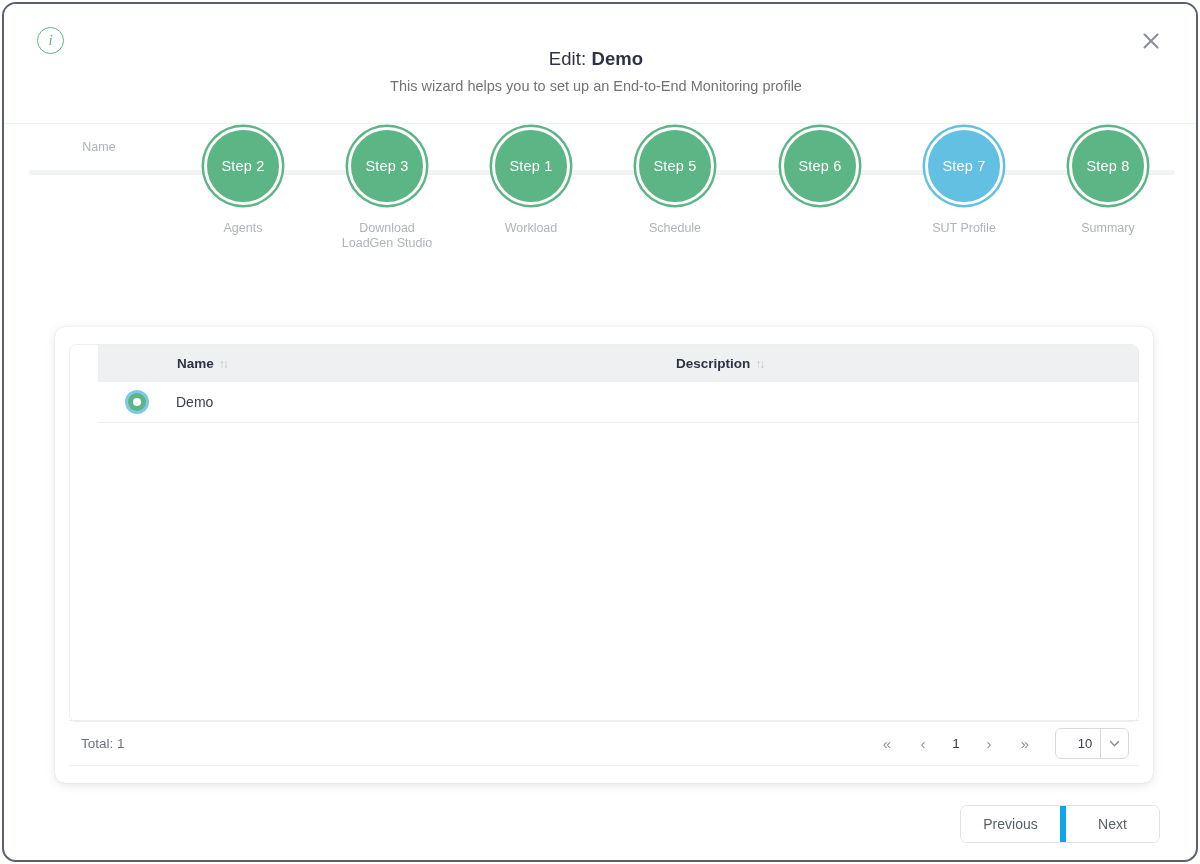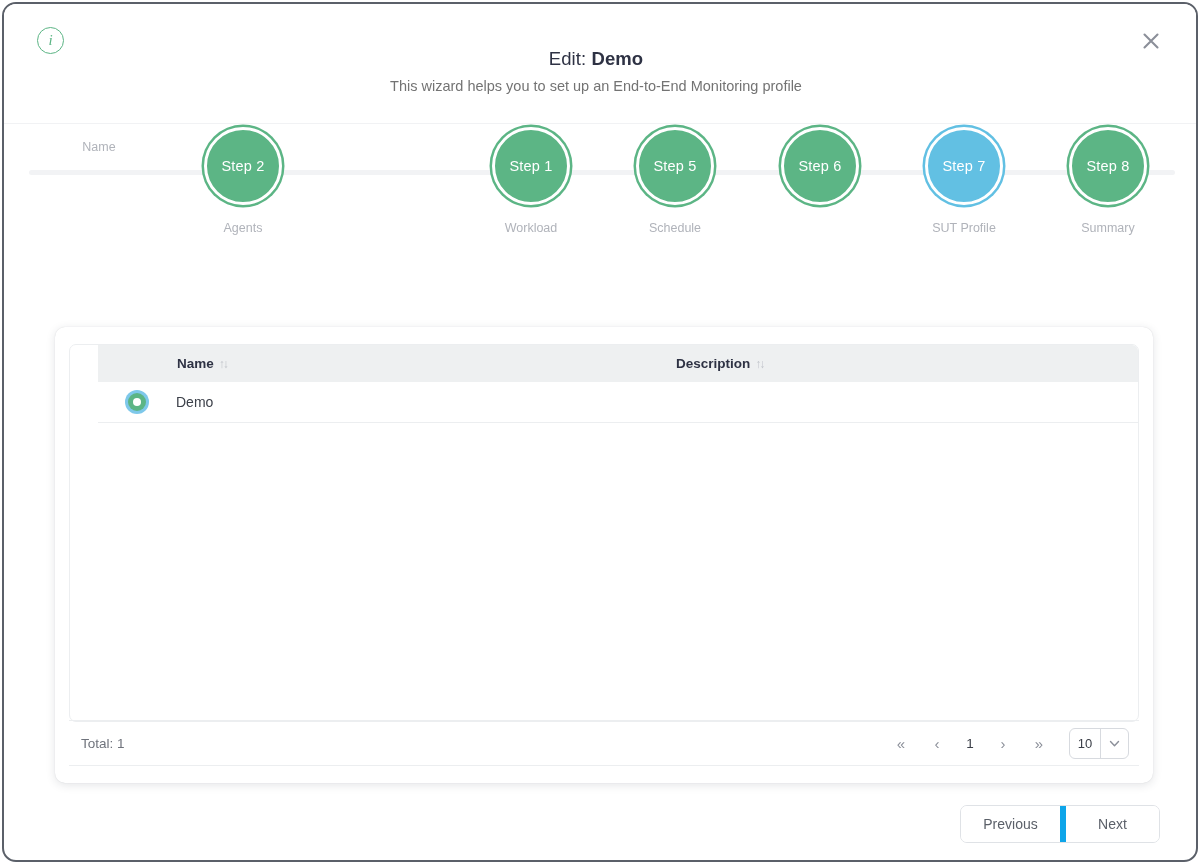--- a/index.html
+++ b/index.html
@@ -237,20 +237,21 @@
   }
   #page-size {
     margin-left: 12px;
     display: flex;
     align-items: stretch;
     height: 31px;
     border: 1px solid #d7dadf;
     border-radius: 6px;
     overflow: hidden;
     cursor: pointer;
+    padding-left: 14px;
   }
   #page-size-value {
     width: 30px;
     display: flex; align-items: center; justify-content: center;
     font-size: 13px;
     color: #3c4049;
   }
   #page-size-caret {
     width: 28px;
     border-left: 1px solid #d7dadf;
@@ -308,20 +309,25 @@
 
     <div class="step" style="left:95px">
       <div class="step-label">Name</div>
     </div>
 
     <div class="step" style="left:239px">
       <div class="step-circle">Step 2</div>
       <div class="step-label">Agents</div>
     </div>
 
+    <div class="step" style="left:383px">
+      <div class="step-circle">Step 3</div>
+      <div class="step-label">Download
+LoadGen Studio</div>
+    </div>
 
     <div class="step" style="left:527px">
       <div class="step-circle">Step 1</div>
       <div class="step-label">Workload</div>
     </div>
 
     <div class="step" style="left:671px">
       <div class="step-circle">Step 5</div>
       <div class="step-label">Schedule</div>
     </div>

